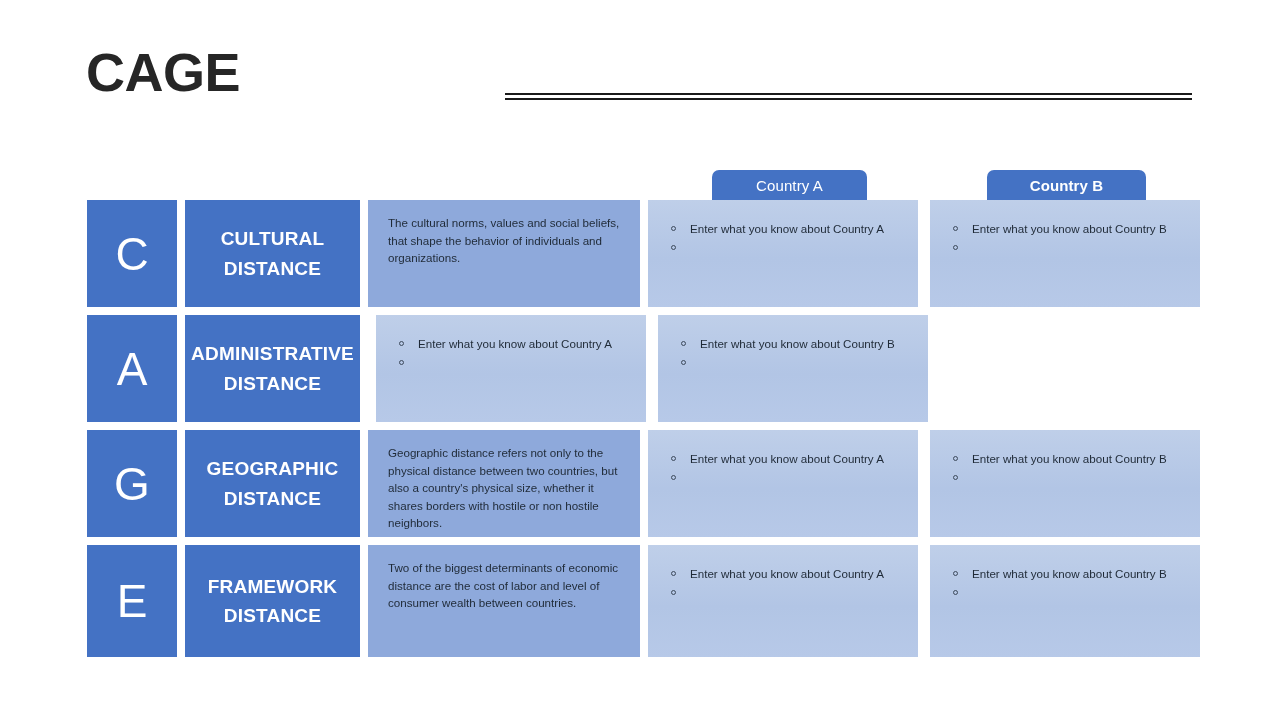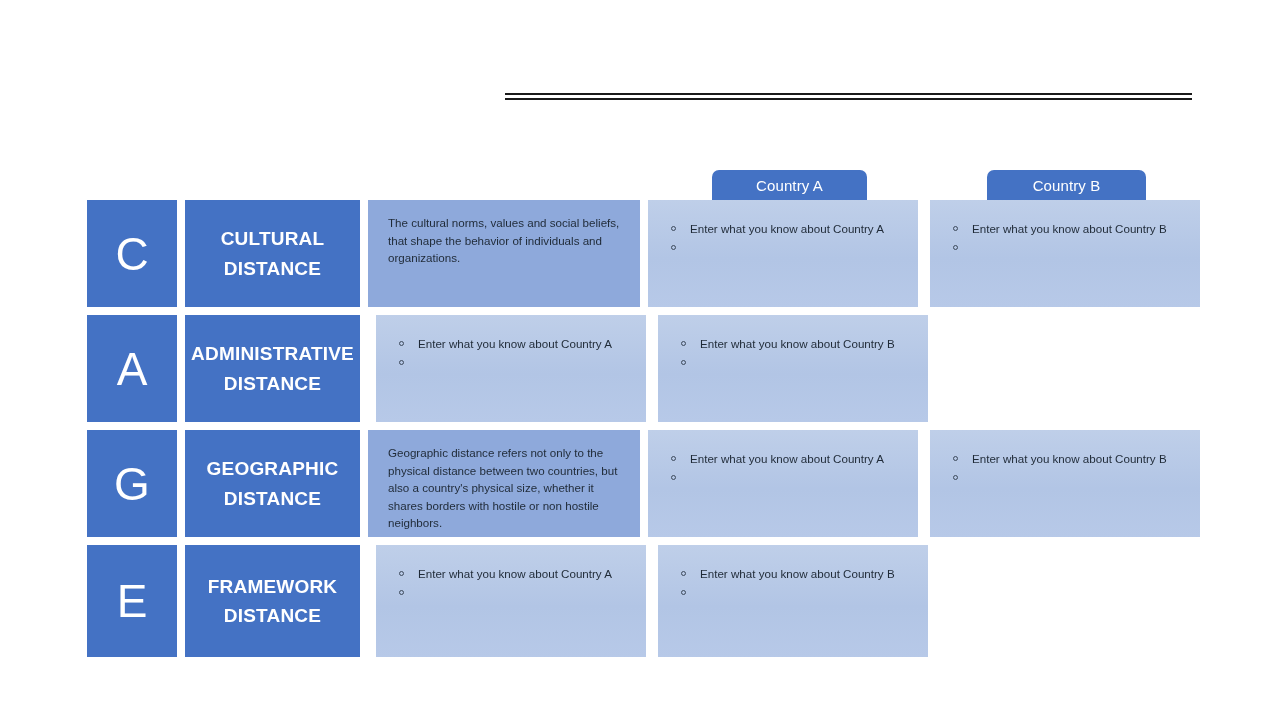--- a/index.html
+++ b/index.html
@@ -57,21 +57,21 @@
     border-radius: 7px 7px 0 0;
     color: #ffffff;
     font-size: 15px;
     display: flex;
     align-items: center;
     justify-content: center;
     letter-spacing: 0.1px;
     margin-left: 10px;
   }
   .country-tab.a { left: 702px; width: 155px; }
-  .country-tab.b { left: 977px; width: 159px; }
+  .country-tab.b { left: 977px; width: 159px; font-weight: bold; }
 
   
   .grid {
     position: absolute;
     left: 87px;
     top: 200px;
   }
   .row {
     display: flex;
     margin-bottom: 8px;
@@ -158,20 +158,21 @@
   .row.r1 .cell-desc, .row.r1 .cell-country { height: 107px; }
   .row.r2 .cell-letter, .row.r2 .cell-label,
   .row.r2 .cell-desc, .row.r2 .cell-country { height: 107px; }
   .row.r3 .cell-letter, .row.r3 .cell-label,
   .row.r3 .cell-desc, .row.r3 .cell-country { height: 112px; }
 </style>
 </head>
 <body>
 
 <div class="title-block">
+  <div class="title-line">CAGE</div>
 </div>
 
 <div class="rule-wrap">
   <div class="rule"></div>
   <div class="rule-gap"></div>
   <div class="rule"></div>
 </div>
 
 <div class="country-tab a">
   <span>Country A</span>
@@ -247,20 +248,21 @@
     </div>
   </div>
 
   <div class="row r3">
     <div class="cell-letter">
       <span>E</span>
     </div>
     <div class="cell-label">
       <span><span>FRAMEWORK</span><br><span>DISTANCE</span></span>
     </div>
+    <div class="cell-desc">Two of the biggest determinants of economic distance are the cost of labor and level of consumer wealth between countries.</div>
     <div class="cell-country first">
       <ul class="bullet-list">
         <li class="bullet-item">Enter what you know about Country A</li>
         <li class="bullet-item"></li>
       </ul>
     </div>
     <div class="cell-country">
       <ul class="bullet-list">
         <li class="bullet-item">Enter what you know about Country B</li>
         <li class="bullet-item"></li>

